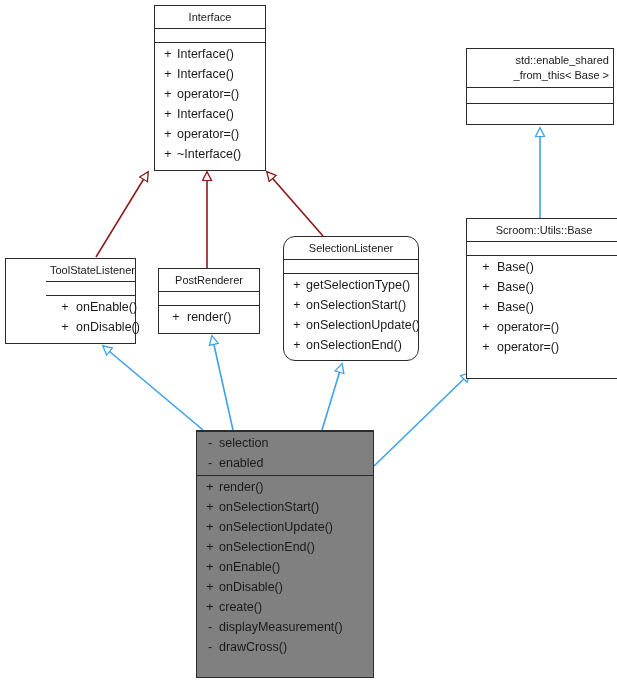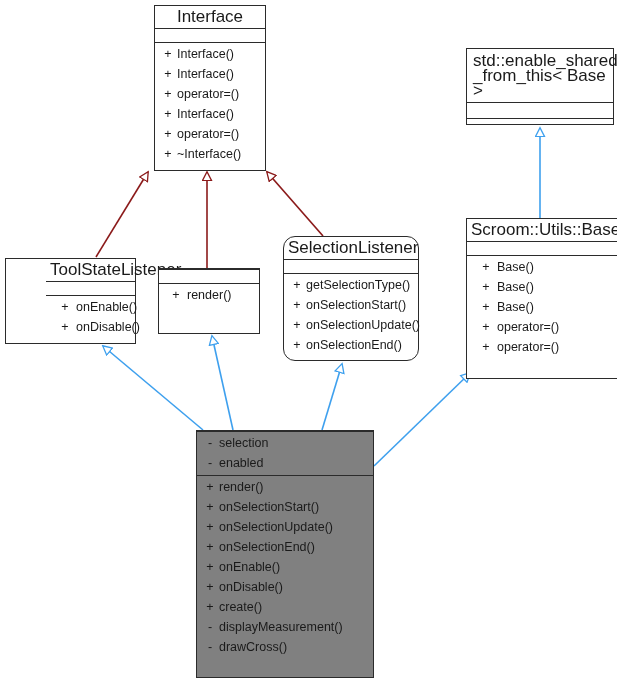--- a/index.html
+++ b/index.html
@@ -29,21 +29,21 @@
     border: 1px solid #2b2b2b;
     background: #ffffff;
     color: #1a1a1a;
     z-index: 5;
   }
   .node.filled {
     background: #808080;
   }
   .node-title {
     text-align: center;
-    font-size: 17px;
+    font-size: 11px;
     line-height: 14px;
     padding: 4px 4px 4px 4px;
     white-space: pre-line;
     color: #1a1a1a;
   }
   .divider {
     height: 1px;
     background: #2b2b2b;
     width: 100%;
   }
@@ -149,21 +149,21 @@
           <span class="mname">operator=()</span>
         </div>
       <div class="member">
           <span class="vis">+</span>
           <span class="mname">~Interface()</span>
         </div>
     </div>
   </div>
 
   <div class="node" style="left:466px; top:48px; width:148px; height:77px;">
-    <div class="node-title" style="text-align:left; padding-left:6px; line-height:15px;">std::enable_shared
+    <div class="node-title" style="text-align:right; padding-left:6px; line-height:15px;">std::enable_shared
 _from_this&lt; Base &gt;</div>
     <div class="divider"></div>
     <div class="section empty" style="height:15px;"></div>
     <div class="divider"></div>
     <div class="section empty" style="height:15px;"></div>
   </div>
 
   <div class="node" style="left:466px; top:218px; width:156px; height:161px;">
     <div class="node-title">Scroom::Utils::Base</div>
     <div class="divider"></div>
@@ -229,20 +229,21 @@
           <span class="mname">onEnable()</span>
         </div>
       <div class="member indent-left">
           <span class="vis">+</span>
           <span class="mname">onDisable()</span>
         </div>
     </div>
   </div>
 
   <div class="node" style="left:158px; top:268px; width:102px; height:66px;">
+    <div class="node-title">PostRenderer</div>
     <div class="divider"></div>
     <div class="section empty"></div>
     <div class="divider"></div>
     <div class="section section-pad" style="padding-left:6px;">
       <div class="member indent-left">
           <span class="vis">+</span>
           <span class="mname">render()</span>
         </div>
     </div>
   </div>

